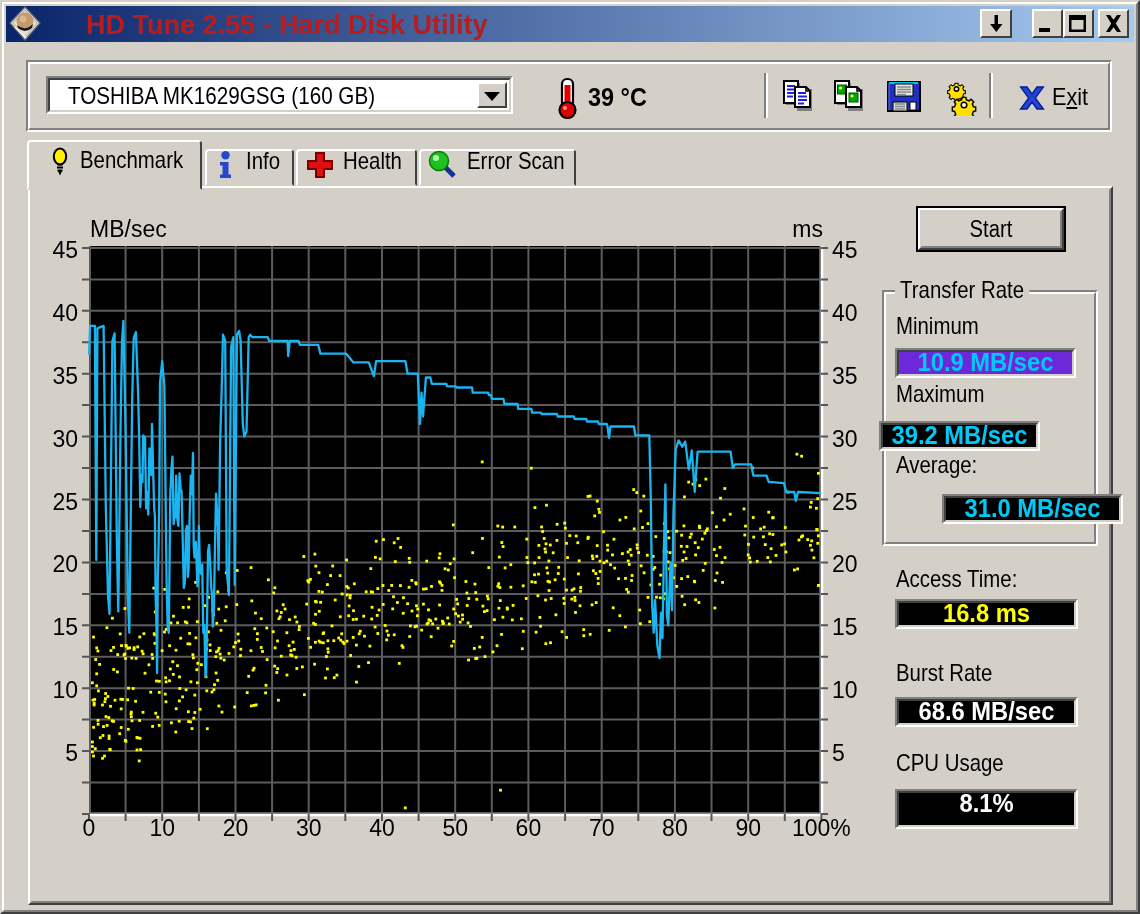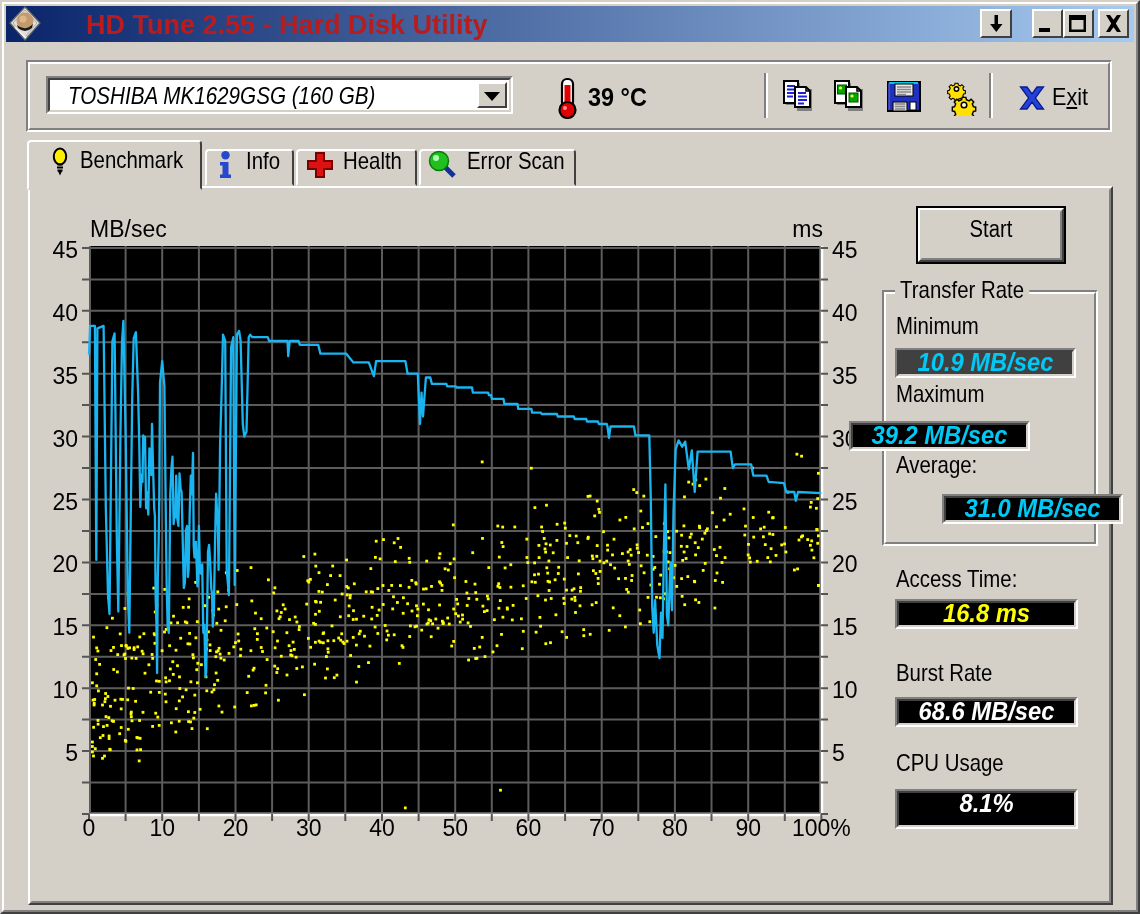--- a/index.html
+++ b/index.html
@@ -1,18 +1,18 @@
 <!DOCTYPE html>
 <html><head><meta charset="utf-8"><style>
 * { margin:0; padding:0; box-sizing:border-box; }
 html,body { width:1140px; height:914px; overflow:hidden; }
 body { position:relative; background:#D4D0C8; font-family:"Liberation Sans",sans-serif; }
 .abs { position:absolute; }
 .bevel-out { border:2px solid; border-color:#ffffff #404040 #404040 #ffffff; }
-.sunk-out { border:2px solid; border-color:#808080 #ffffff #ffffff #808080;font-style:italic; }
+.sunk-out { border:2px solid; border-color:#808080 #ffffff #ffffff #808080; }
 .sunk-in  { position:absolute; left:0;top:0;right:0;bottom:0; border:2px solid; border-color:#404040 #d4d0c8 #d4d0c8 #404040; }
 .etch-out { border:2px solid; border-color:#808080 #ffffff #ffffff #808080; }
 .etch-in  { position:absolute; left:0;top:0;right:0;bottom:0; border:2px solid; border-color:#ffffff #808080 #808080 #ffffff; }
 .lbl { font-size:24px; color:#000; white-space:nowrap; transform:scaleX(0.85); transform-origin:0 50%; }
 .val { font-size:25px; font-weight:bold; text-align:center; white-space:nowrap; line-height:25px; transform:scaleX(0.95); }
 .ax { font-size:23px; fill:#000; font-family:"Liberation Sans",sans-serif; }
 </style></head><body>
 
 <div class="abs" style="left:0;top:0;width:1140px;height:914px;border:2px solid;border-color:#d4d0c8 #404040 #404040 #d4d0c8;"></div>
 <div class="abs" style="left:2px;top:2px;width:1136px;height:910px;border:2px solid;border-color:#ffffff #808080 #808080 #ffffff;"></div>
@@ -937,39 +937,39 @@
     <text x="308.7" y="836" text-anchor="middle" class="ax">30</text>
     <text x="382.0" y="836" text-anchor="middle" class="ax">40</text>
     <text x="455.2" y="836" text-anchor="middle" class="ax">50</text>
     <text x="528.4" y="836" text-anchor="middle" class="ax">60</text>
     <text x="601.7" y="836" text-anchor="middle" class="ax">70</text>
     <text x="674.9" y="836" text-anchor="middle" class="ax">80</text>
     <text x="748.2" y="836" text-anchor="middle" class="ax">90</text>
     <text x="821.4" y="836" text-anchor="middle" class="ax">100%</text>
 </svg>
 
-<div class="abs" style="left:916px;top:206px;width:150px;height:58px;background:#000;padding:2px;z-index:7;">
+<div class="abs" style="left:916px;top:206px;width:150px;height:46px;background:#000;padding:2px;z-index:7;">
   <div style="width:100%;height:100%;background:#d4d0c8;border:2px solid;border-color:#ffffff #404040 #404040 #ffffff;position:relative;">
     <div style="position:absolute;left:0;top:0;right:0;bottom:0;border:2px solid;border-color:#d4d0c8 #808080 #808080 #d4d0c8;"></div>
     <div style="text-align:center;font-size:23px;padding-top:6px;transform:scaleX(0.88);">Start</div>
   </div>
 </div>
 
 <div class="abs etch-out" style="left:882px;top:290px;width:216px;height:256px;">
     <div class="etch-in"></div>
   </div>
 <div class="abs lbl" style="left:895px;top:276px;background:#d4d0c8;padding:0 6px;z-index:7;">Transfer Rate</div>
 
 <div class="abs lbl" style="left:896px;top:312px;">Minimum</div>
-<div class="abs sunk-out" style="left:895px;top:348px;width:181px;height:30px;background:#404040;">
+<div class="abs sunk-out" style="left:895px;top:348px;width:181px;height:30px;background:#6d28d9;">
     <div class="sunk-in"></div>
   <div class="val" style="color:#00c9f5;">10.9 MB/sec</div>
   </div>
 <div class="abs lbl" style="left:896px;top:380px;">Maximum</div>
-<div class="abs sunk-out" style="left:849px;top:421px;width:181px;height:30px;background:#000;">
+<div class="abs sunk-out" style="left:879px;top:421px;width:161px;height:30px;background:#000;">
     <div class="sunk-in"></div>
   <div class="val" style="color:#00c9f5;">39.2 MB/sec</div>
   </div>
 <div class="abs lbl" style="left:896px;top:451px;">Average:</div>
 <div class="abs sunk-out" style="left:942px;top:494px;width:181px;height:30px;background:#000;">
     <div class="sunk-in"></div>
   <div class="val" style="color:#00c9f5;">31.0 MB/sec</div>
   </div>
 
 <div class="abs lbl" style="left:896px;top:565px;">Access Time:</div>

